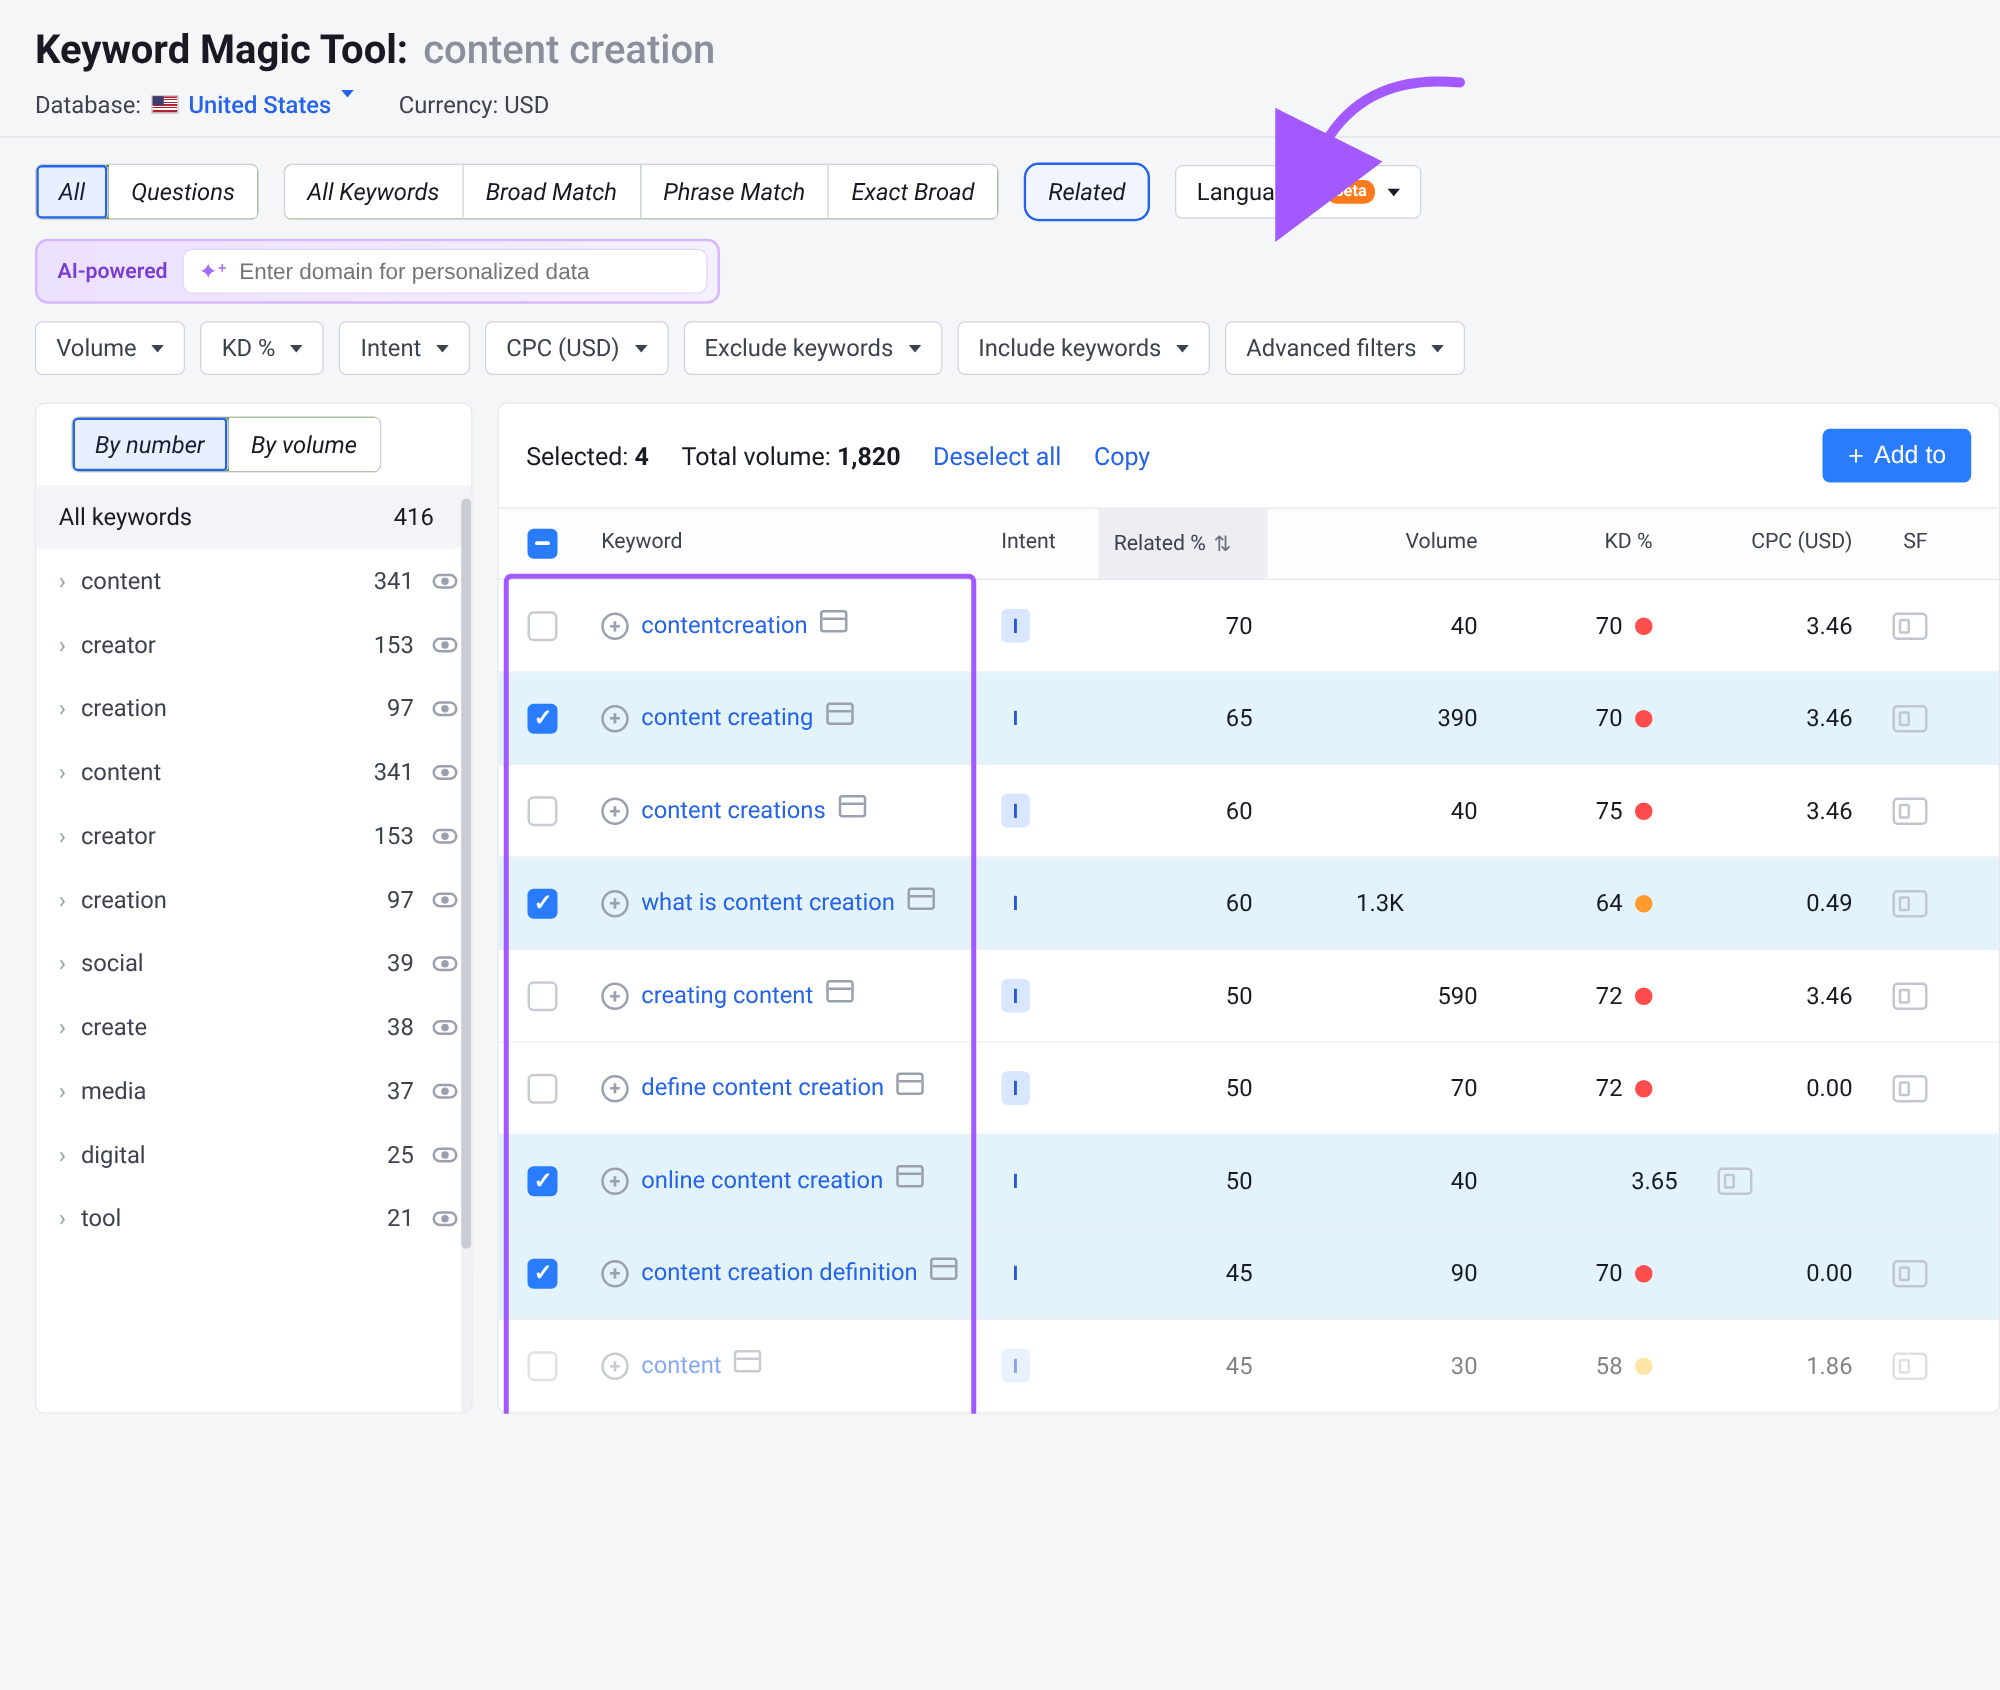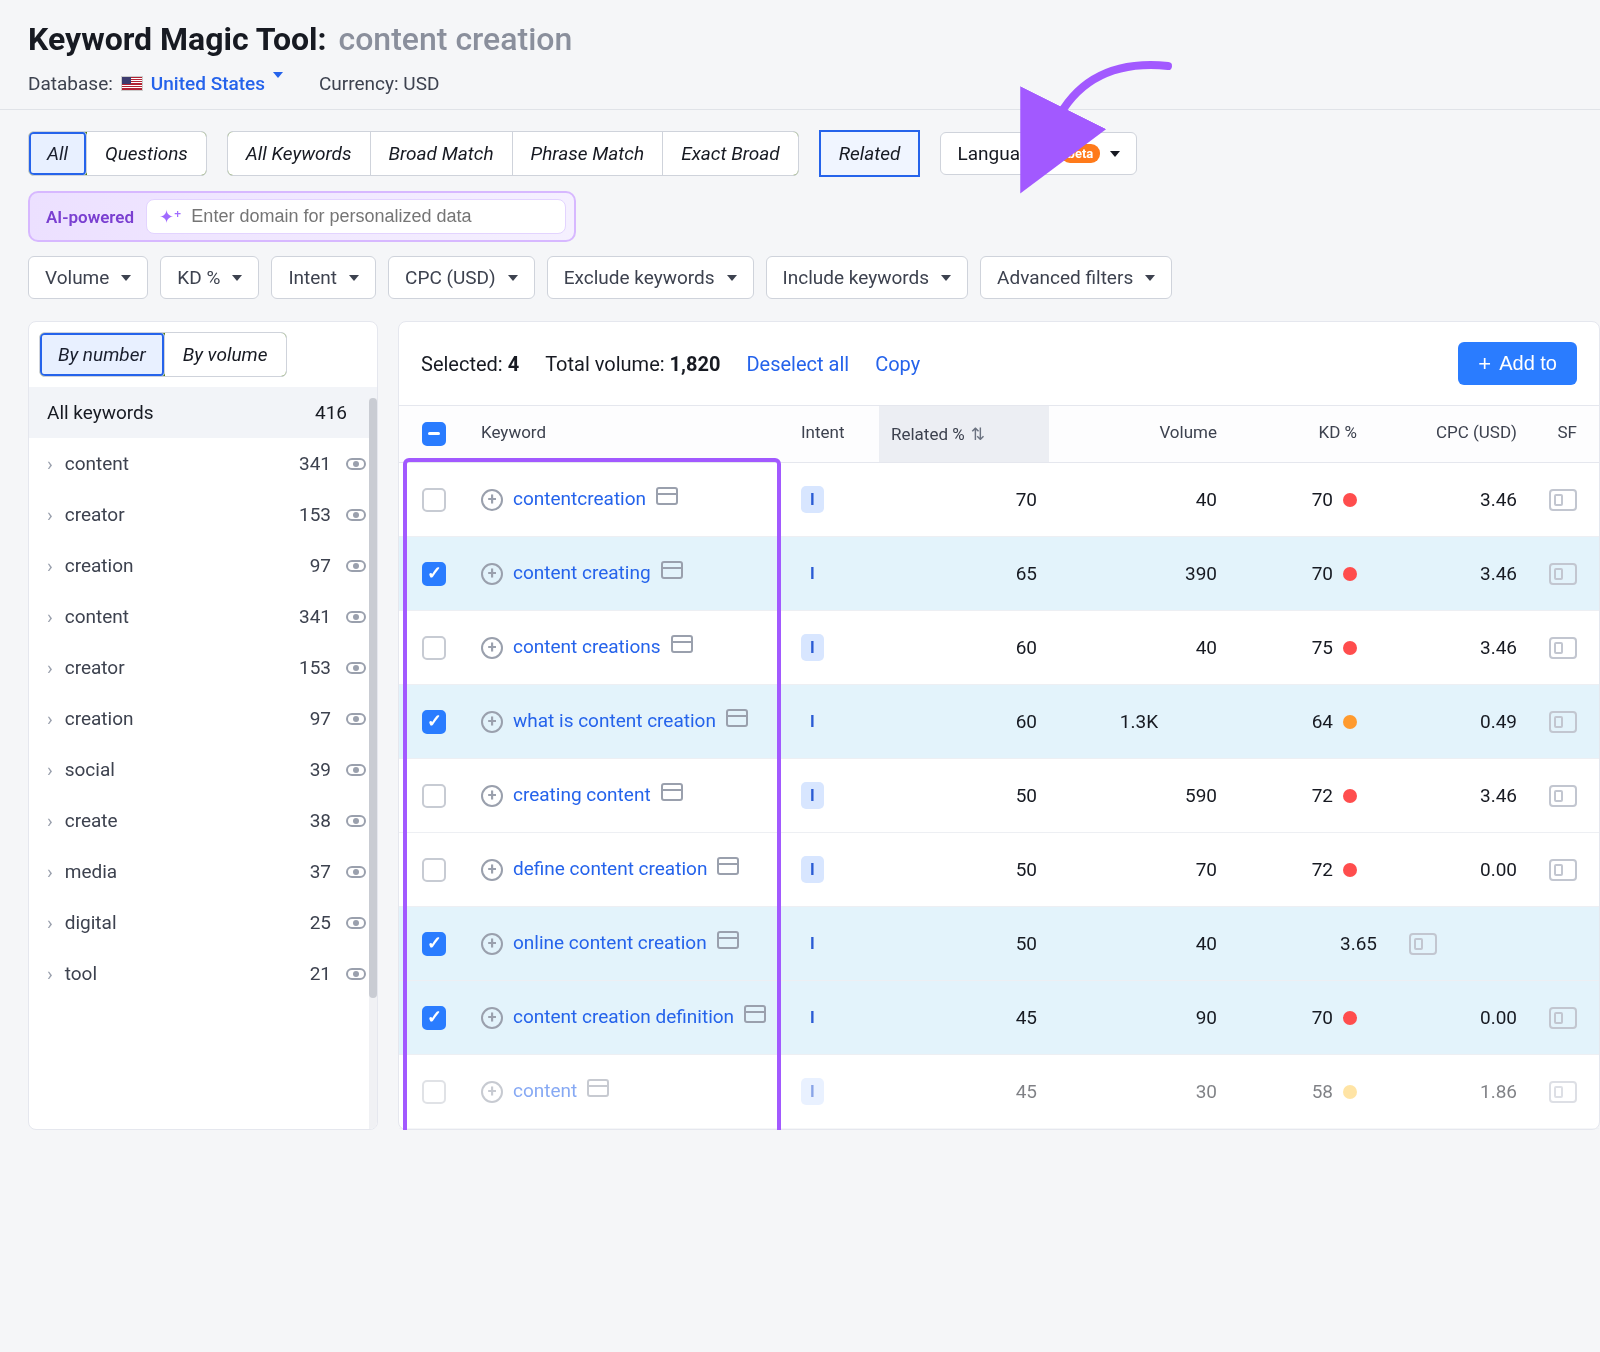--- a/index.html
+++ b/index.html
@@ -15,40 +15,40 @@
   .flag { display:inline-block; width:22px; height:15px; background:linear-gradient(to bottom,#b22234 8%,#fff 8%,#fff 16%,#b22234 16%,#b22234 25%,#fff 25%,#fff 33%,#b22234 33%,#b22234 42%,#fff 42%,#fff 50%,#b22234 50%,#b22234 58%,#fff 58%,#fff 67%,#b22234 67%,#b22234 75%,#fff 75%,#fff 84%,#b22234 84%); position:relative; border:1px solid #ccc; }
   .flag::before{content:"";position:absolute;left:0;top:0;width:45%;height:55%;background:#3c3b6e;}
   .chev-down { width:0;height:0;border-left:5px solid transparent;border-right:5px solid transparent;border-top:6px solid currentColor; display:inline-block; vertical-align:middle;}
 
   .toolbar { padding: 20px 28px 10px; display:flex; flex-direction:column; gap:14px;}
   .bgroup-row { display:flex; gap:20px; align-items:center; position:relative;}
   .bgroup { display:inline-flex; border:1px solid #cfd3db; border-radius:6px; overflow:hidden; background:#4d7c0f;font-style:italic;}
   .bgroup .seg { padding:10px 18px; font-size:19px; color:#171a22; border-right:1px solid #cfd3db; cursor:pointer; background:#fff;}
   .bgroup .seg:last-child { border-right:none;}
   .bgroup .seg.active { background:#e8f0ff; color:#1a1f2e; box-shadow: inset 0 0 0 2px #2563eb; border-radius:4px;}
-  .rel-hl { border:2px solid #2563eb; border-radius:0;}
+  .rel-hl { border:2px solid #2563eb; border-radius:12px;}
   .lang-btn { display:inline-flex; align-items:center; gap:10px; border:1px solid #cfd3db; border-radius:6px; padding:9px 16px; font-size:19px; background:#fff; cursor:pointer;}
   .beta { background:#ff7a1a; color:#fff; font-size:13px; padding:2px 7px; border-radius:9px; font-weight:700;}
   .arrow { position:absolute; left:980px; top:-66px; width:180px; height:84px; pointer-events:none;}
   .arrow svg { overflow:visible;}
 
   .ai-row { display:flex; align-items:center; gap:12px; border:2px solid #d7b8ff; background:linear-gradient(90deg,#ece0ff,#f5f0ff); border-radius:10px; padding:6px 8px; width:fit-content;}
   .ai-row .ai-label { color:#7a3fd1; font-weight:600; font-size:17px; padding-left:8px;}
   .ai-row .domain-input { display:flex; align-items:center; gap:10px; border:1px solid #e3d4ff; border-radius:8px; background:#fff; padding:6px 12px; min-width:420px;}
   .ai-row .domain-input input { border:none; outline:none; font-size:18px; color:#8a8f9c; width:100%;}
   .spark { color:#a06bff; font-size:18px;}
 
   .filter-row { display:flex; gap:12px; flex-wrap:wrap;}
   .filter { display:inline-flex; align-items:center; gap:12px; border:1px solid #cfd3db; border-radius:6px; padding:9px 16px; font-size:19px; background:#fff; color:#3d424f; cursor:pointer;}
 
   .content { display:flex; padding: 12px 0 0 28px; gap:20px;}
   .sidebar { width:350px; background:#fff; border:1px solid #e5e7ee; border-radius:8px; overflow:hidden; position:relative;}
   .sb-tabs { display:flex; padding:10px;}
   .sb-tabs .seg { flex:none;}
-  .sb-tabs .bgroup { width:auto;}
+  .sb-tabs .bgroup { width:auto;margin-left:18px;}
   .sb-allrow { display:flex; justify-content:space-between; padding:14px 30px 14px 18px; font-size:19px; color:#171a22; background:#f2f4f8;}
   .sb-item { display:flex; align-items:center; padding:14px 8px 14px 18px; font-size:19px; color:#3d424f; gap:12px;}
   .sb-item .chev { color:#9aa0ad;}
   .sb-item .name { flex:1;}
   .sb-item .cnt { color:#3d424f; min-width:40px; text-align:right;}
   .sb-item .eye { color:#9aa0ad; width:26px; text-align:center;}
   .eye-ic { display:inline-block; width:20px; height:12px; border:2px solid #9aa0ad; border-radius:60%/100%; position:relative;}
   .eye-ic::after{content:"";position:absolute;width:6px;height:6px;border-radius:50%;background:#9aa0ad;left:5px;top:1px;}
   .sb-scroll { position:absolute; right:0; top:76px; width:8px; height:910px; background:#f0f1f4;}
   .sb-thumb { width:8px; height:600px; background:#c9ccd3; border-radius:4px;}
@@ -59,21 +59,21 @@
   .action-row .link { color:#2563eb; cursor:pointer;}
   .action-row .spacer { flex:1;}
   .add-btn { background:#2a7cff; color:#fff; border-radius:6px; padding:10px 20px; font-size:20px; display:flex; gap:8px; align-items:center; border:none; cursor:pointer;}
   .plus { font-size:22px; line-height:1;}
 
   .thead { display:flex; border-top:1px solid #e5e7ee; border-bottom:1px solid #e5e7ee; background:#fdfdfe; font-size:17px; color:#3d424f;}
   .thead > div { padding:16px 12px;}
   .col-chk { width:70px; display:flex; align-items:center; justify-content:center;}
   .col-kw { width:320px;}
   .col-int { width:90px; text-align:left;}
-  .col-rel { width:170px; background:#eceef3; display:flex; align-items:center; gap:6px;}
+  .col-rel { width:135px; background:#eceef3; display:flex; align-items:center; gap:6px;}
   .col-vol { width:180px; text-align:right;}
   .col-kd { width:140px; text-align:right;}
   .col-cpc { width:160px; text-align:right;}
   .col-sf { width:60px; text-align:right;}
   .sort-ic { color:#6b7280;}
 
   .trow { display:flex; border-bottom:1px solid #edeff3; min-height:74px; align-items:stretch;}
   .trow > div { padding:16px 12px; display:flex; align-items:center;}
   .trow.sel { background:#e3f3fb;}
   .chk { width:24px; height:24px; border:2px solid #c7cbd3; border-radius:5px; background:#fff; cursor:pointer; position:relative;}

